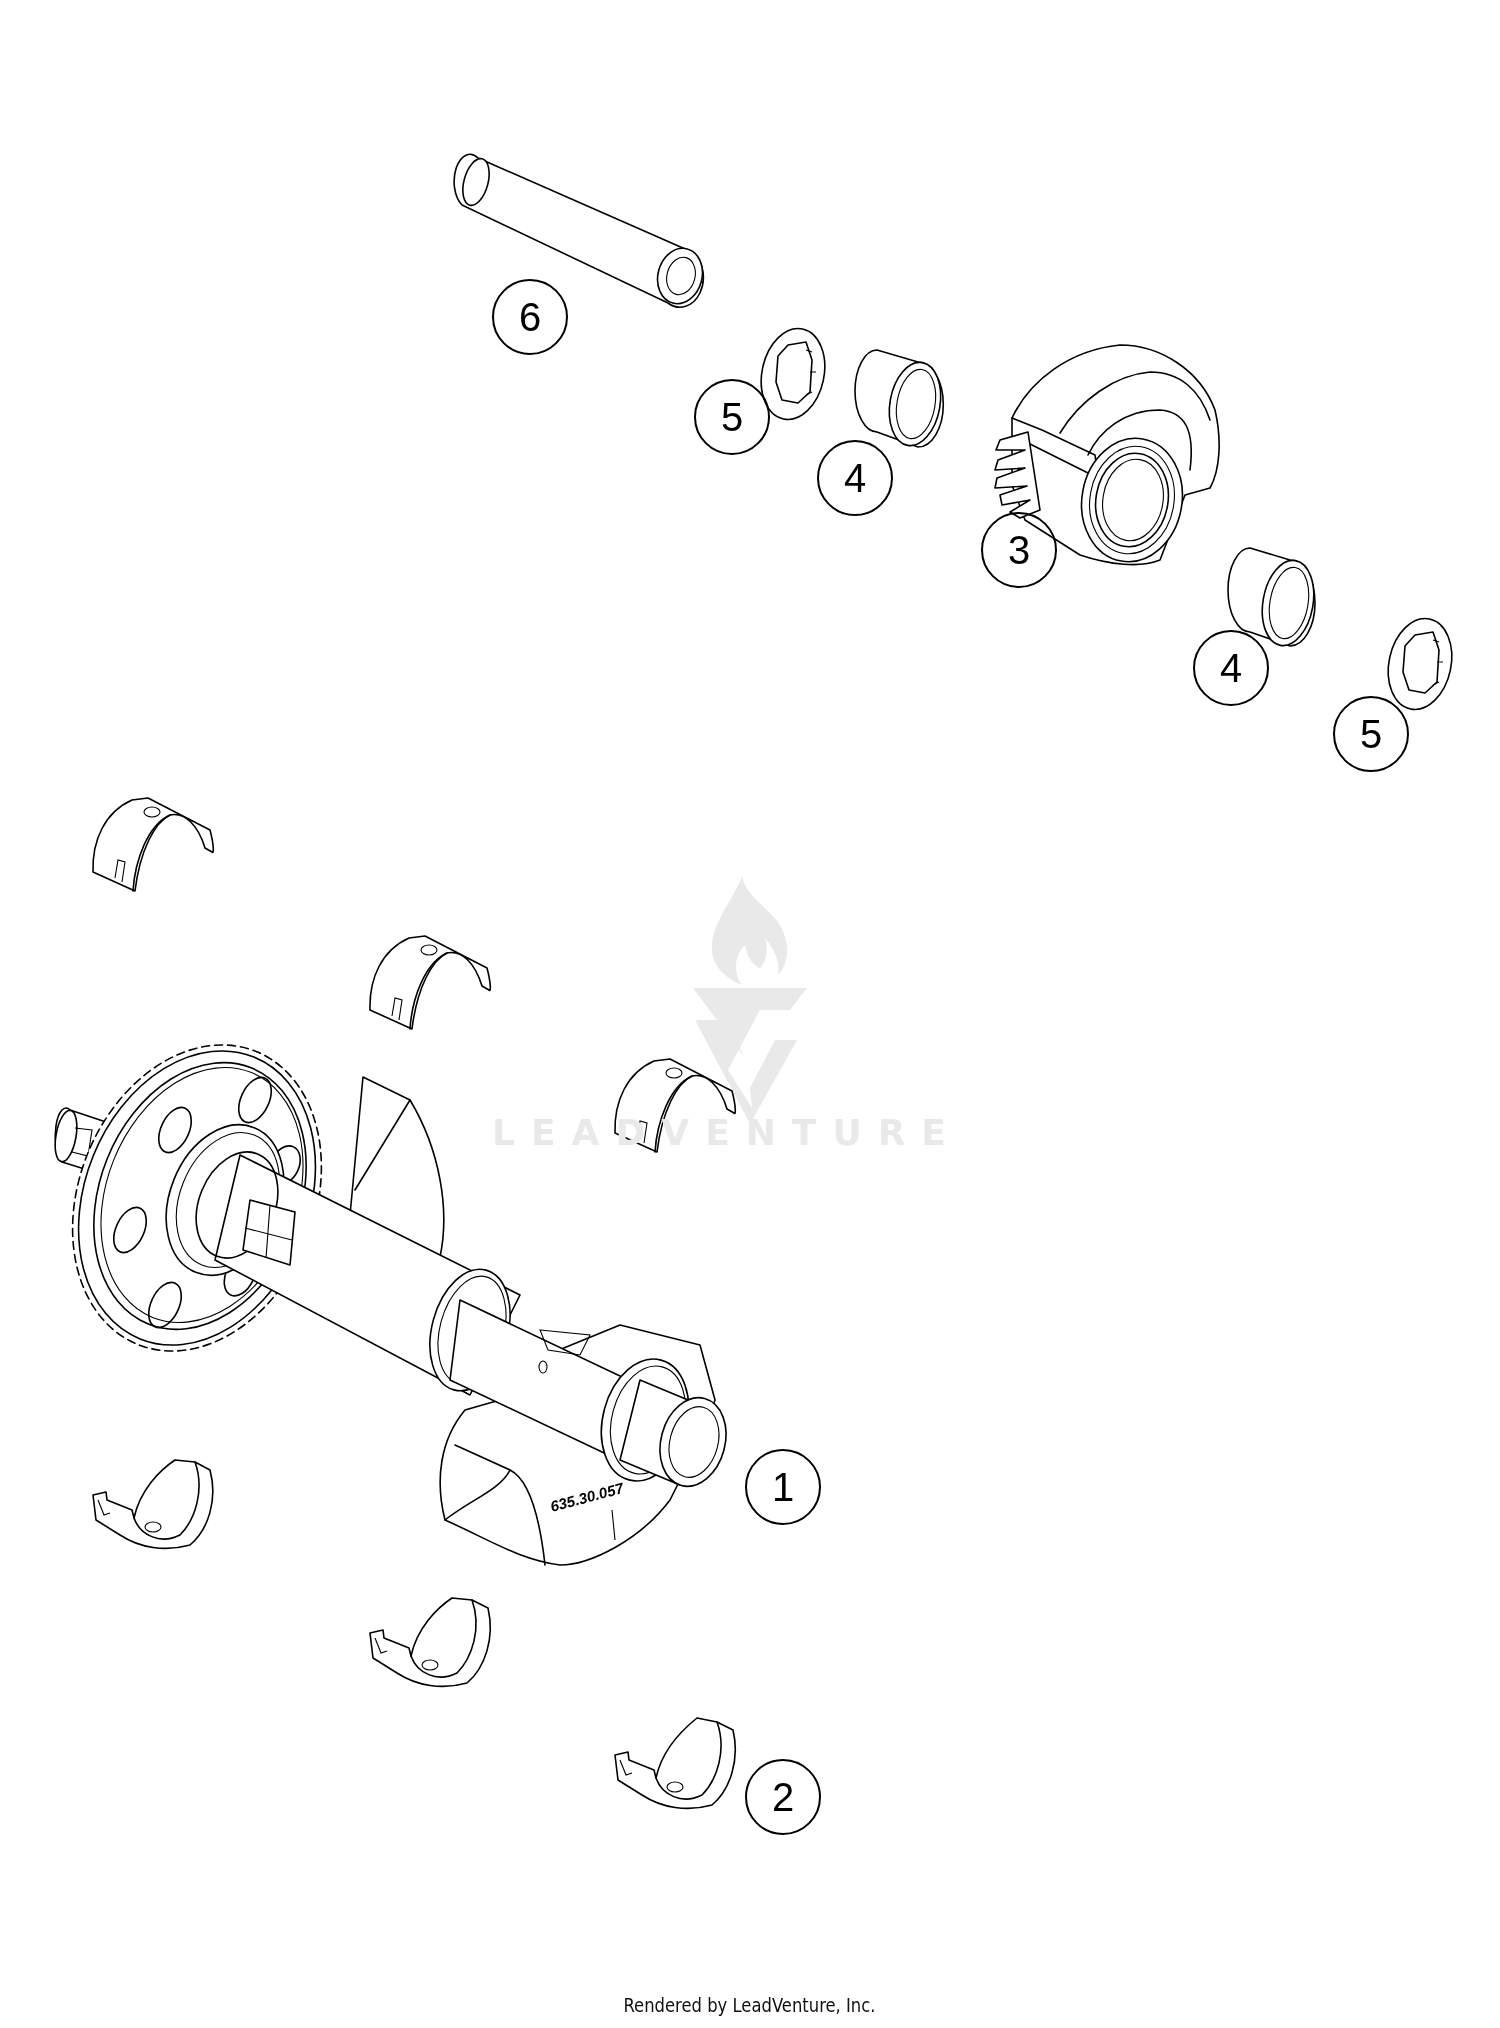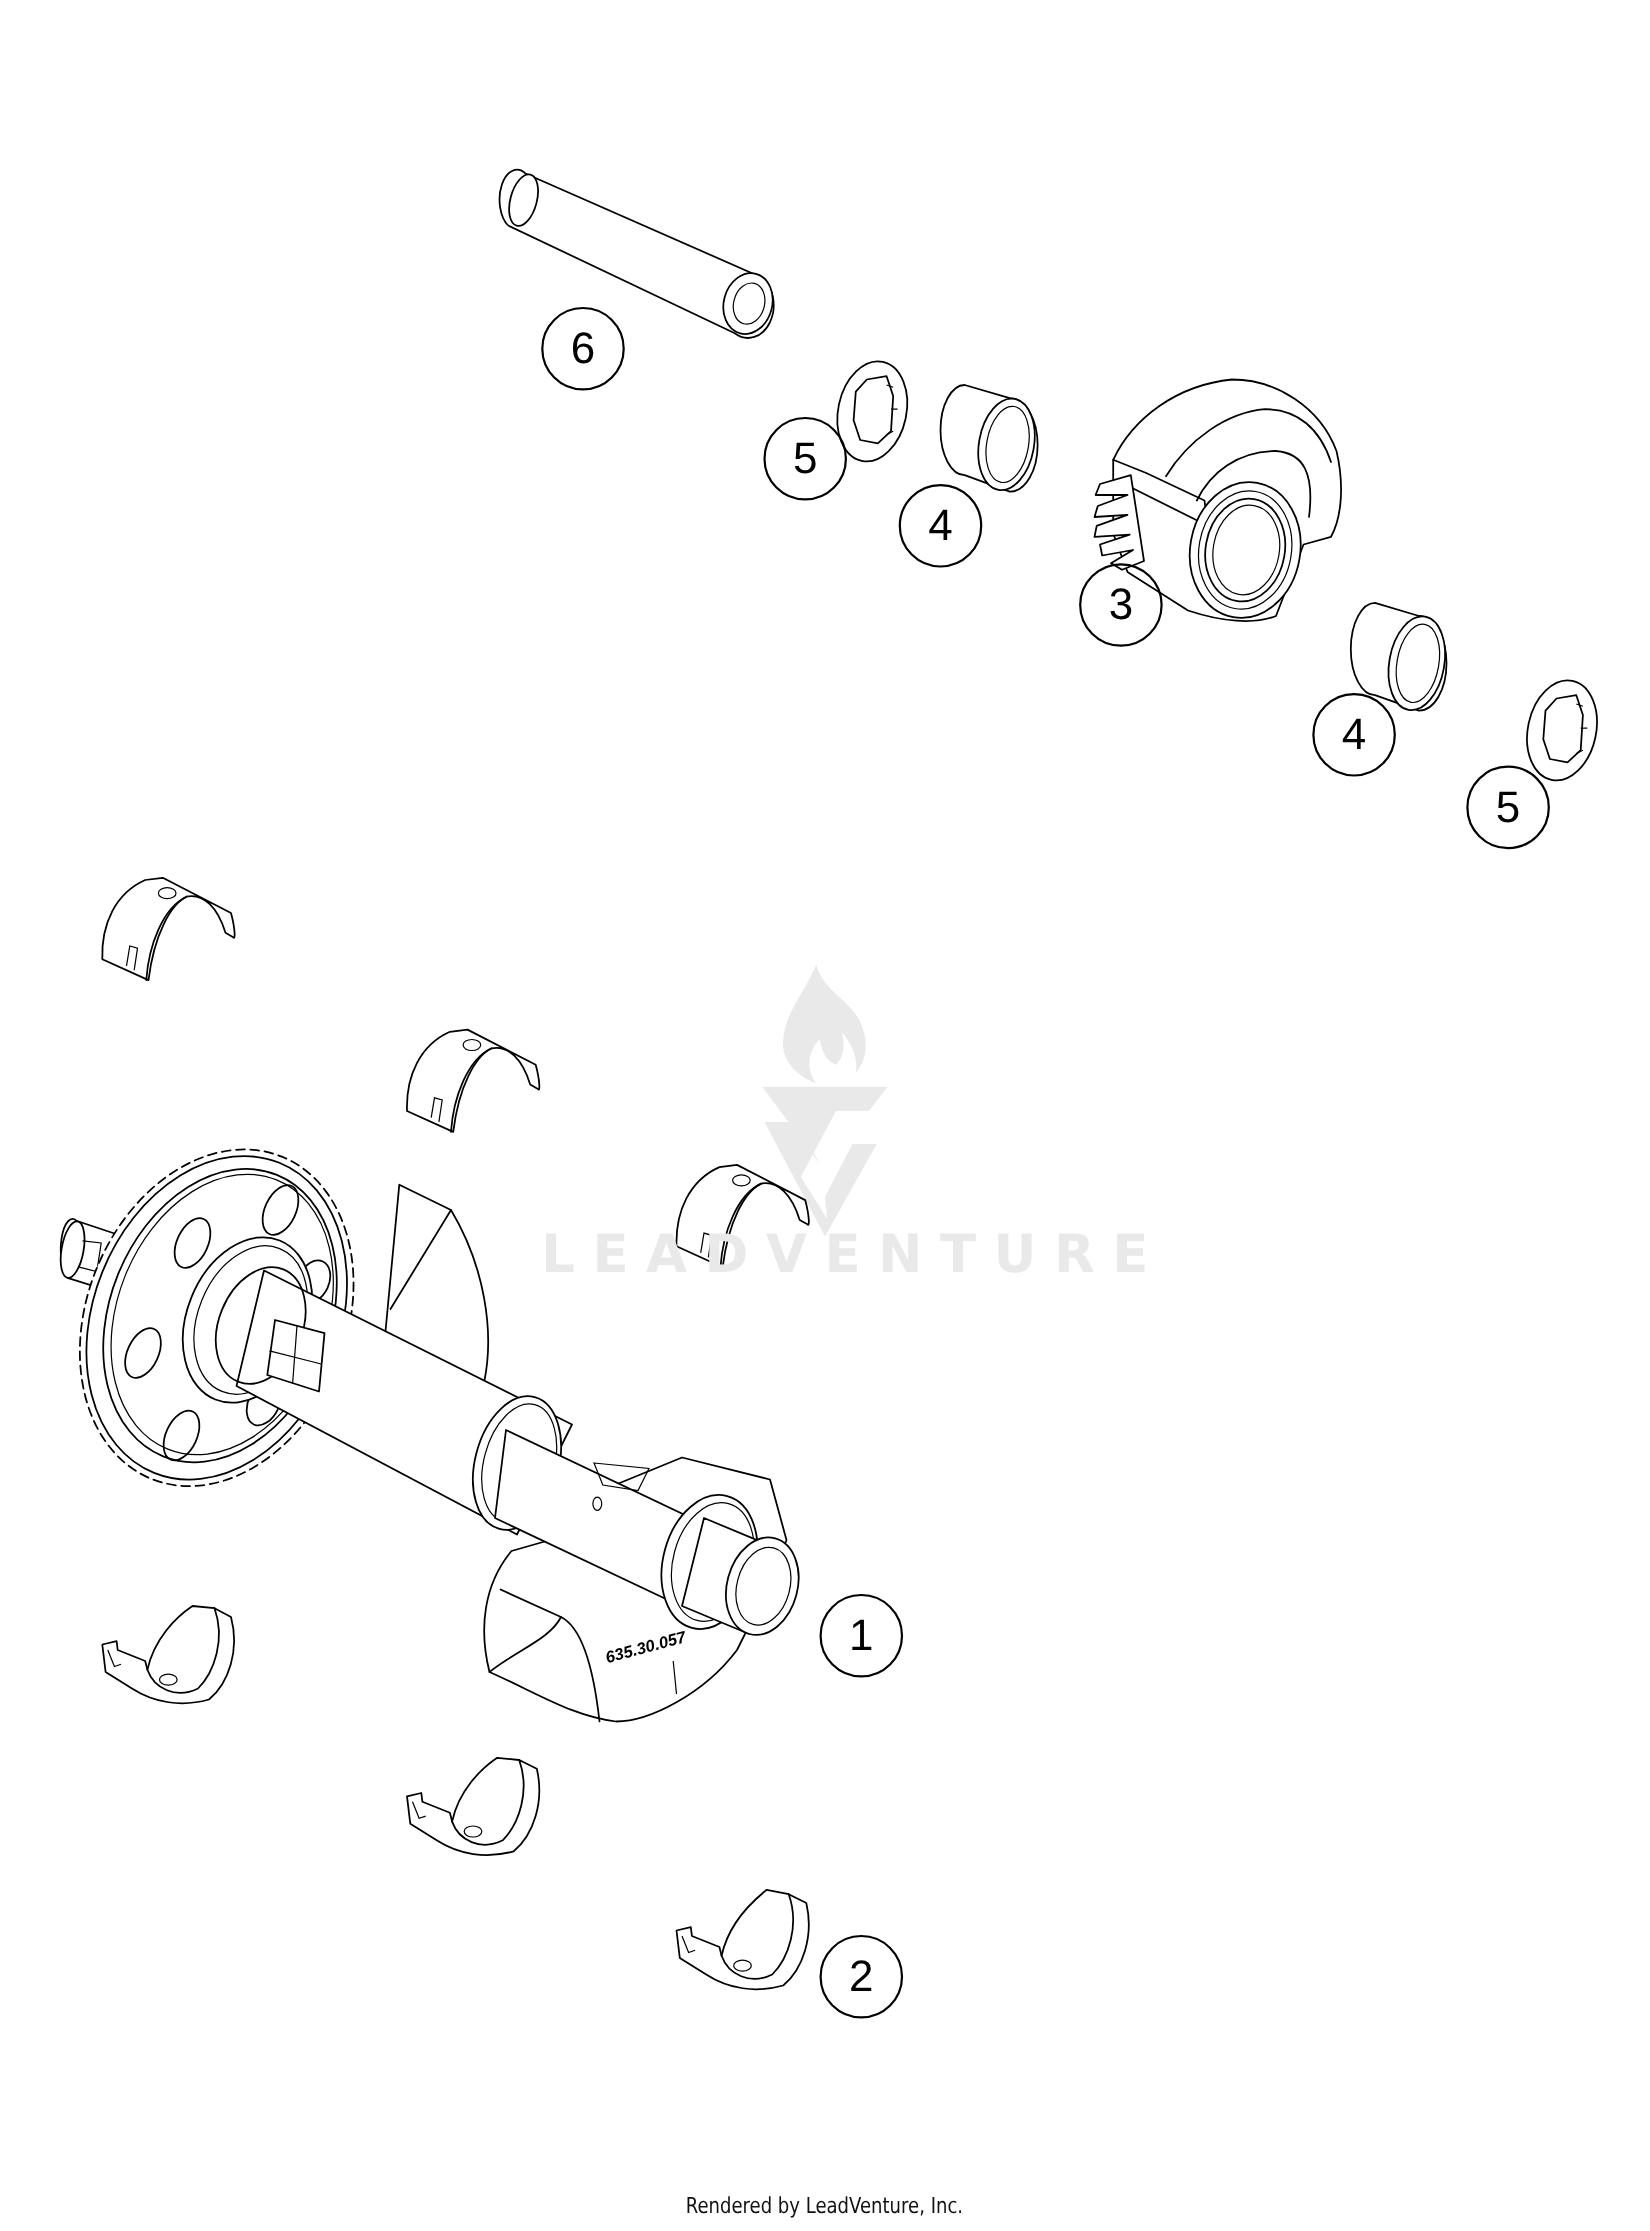--- a/index.html
+++ b/index.html
@@ -1,19 +1,19 @@
 <!DOCTYPE html>
 <html><head>
 <meta charset="utf-8">
 <style>
   html, body { margin: 0; padding: 0; background: #ffffff; }
   body { width: 1500px; height: 2028px; position: relative; overflow: hidden; font-family: "Liberation Sans", sans-serif; }
   #canvas { position: absolute; left: 0; top: 0; width: 1500px; height: 2028px; }
   .callout { position: absolute; width: 76px; height: 76px; margin-left: -38px; margin-top: -38px; border: 2.5px solid #000; border-radius: 50%; box-sizing: border-box; display: flex; align-items: center; justify-content: center; font-family: "Liberation Sans", sans-serif; font-size: 40px; color: #000; background: transparent; cursor: pointer; }
-  .wm-text { position: absolute; left: 492px; top: 1112px; width: 520px; font-family: "DejaVu Sans", sans-serif; font-weight: bold; font-size: 48px; letter-spacing: 16px; color: #e9e9e9; white-space: nowrap; }
+  .wm-text { position: absolute; left: 492px; top: 1112px; width: 520px; font-family: "DejaVu Sans", sans-serif; font-weight: bold; font-size: 36px; letter-spacing: 16px; color: #e9e9e9; white-space: nowrap; }
   .footer { position: absolute; left: 0; width: 1500px; top: 1993px; text-align: center; font-family: "DejaVu Sans", sans-serif; font-size: 20px; color: #111; transform: scaleX(0.82); transform-origin: 747px 0; }
   .engr { font-family: "Liberation Sans", sans-serif; font-style: italic; font-weight: bold; font-size: 15px; fill: #000; }
   svg .ln { fill: #fff; stroke: #000; stroke-width: 1.6; stroke-linejoin: round; stroke-linecap: round; }
   svg .ln-n { fill: none; stroke: #000; stroke-width: 1.6; stroke-linejoin: round; stroke-linecap: round; }
   svg .thin { fill: none; stroke: #000; stroke-width: 1.1; }
 </style>
 </head>
 <body>
 
 <svg id="canvas" viewBox="0 0 1500 2028" xmlns="http://www.w3.org/2000/svg">

